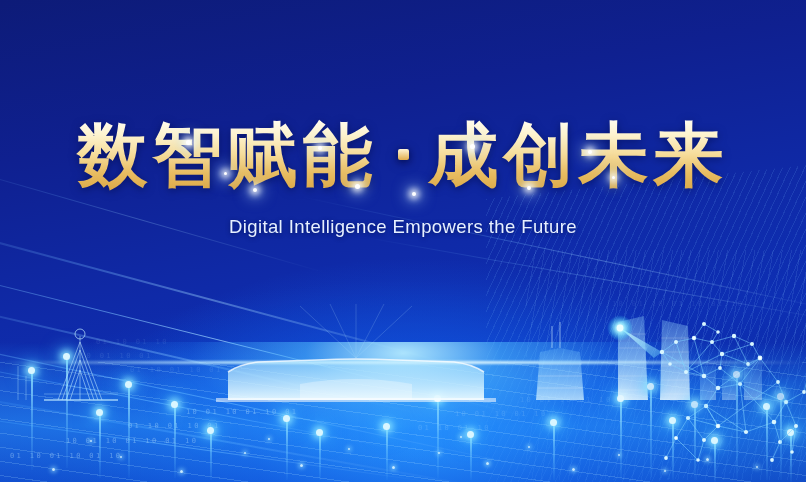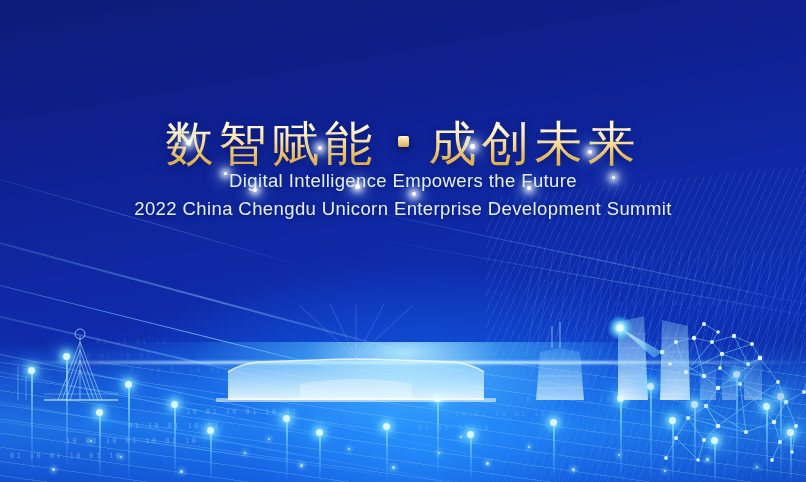--- a/index.html
+++ b/index.html
@@ -108,22 +108,22 @@
   
   .unicorn { position:absolute; right:-4px; bottom:18px; width:210px; height:150px; pointer-events:none; }
 
   
   .titles {
     position:absolute; left:0; right:0; top:118px;
     text-align:center; z-index:12;
   }
   .t-main {
     font-family:"Liberation Sans", sans-serif;
-    font-weight:normal;
-    font-size:48px;
+    font-weight:bold;
+    font-size:70px;
     line-height:1.08;
     letter-spacing:5px;
     background:linear-gradient(180deg,#fffdf3 0%,#fdf3cf 22%,#f6dc9a 48%,#e8bd62 72%,#d9a542 100%);
     -webkit-background-clip:text; background-clip:text;
     -webkit-text-fill-color:transparent; color:transparent;
     filter:drop-shadow(0 2px 4px rgba(0,10,70,0.55));
     white-space:nowrap;
     text-align:center;
   }
   .t-sep {
@@ -147,21 +147,21 @@
     white-space:nowrap;
   }
   .t-en1, .t-en2 {
     font-family:"Liberation Sans", sans-serif;
     color:#e7f0ff;
     font-size:18.5px;
     letter-spacing:.4px;
     text-shadow:0 1px 4px rgba(0,20,90,.8);
     white-space:nowrap;
   }
-  .t-en1 { }
+  .t-en1 { margin-top:22px; }
   .t-en2 { margin-top:6px; font-size:18.5px; }
 
   
   .sparkle { position:absolute; pointer-events:none; z-index:13; }
   .sparkle i {
     position:absolute; display:block; background:#ffffff; border-radius:50%;
     box-shadow:0 0 6px 3px rgba(255,255,255,.9), 0 0 14px 6px rgba(180,225,255,.5);
   }
   .sparkle i::before, .sparkle i::after {
     content:""; position:absolute; background:rgba(255,255,255,.85);
@@ -409,21 +409,20 @@
     <div class="beam" style="left:694px; top:404px; height:76px; opacity:.85;"></div>
     <div class="beam" style="left:736px; top:374px; height:106px; opacity:.8;"></div>
     <div class="beam" style="left:780px; top:396px; height:84px; opacity:.75;"></div>
   </div>
 
   <div class="titles">
     <div class="t-main">
       <span>数智赋能</span><span class="t-sep"></span><span>成创未来</span>
     </div>
     <div class="t-en1">Digital Intelligence Empowers the Future</div>
-    <div class="t-en2">2022 China Chengdu Unicorn Enterprise Development Summit</div>
   </div>
 
   <div class="sparkle" style="left:0; top:0; width:806px; height:482px;">
     <i style="left:186px; top:140px; width:5px; height:5px;"></i>
     <i style="left:253px; top:188px; width:4px; height:4px;"></i>
     <i style="left:318px; top:146px; width:4px; height:4px;"></i>
     <i style="left:355px; top:184px; width:5px; height:5px;"></i>
     <i style="left:412px; top:192px; width:4px; height:4px;"></i>
     <i style="left:470px; top:144px; width:5px; height:5px;"></i>
     <i style="left:527px; top:186px; width:4px; height:4px;"></i>

